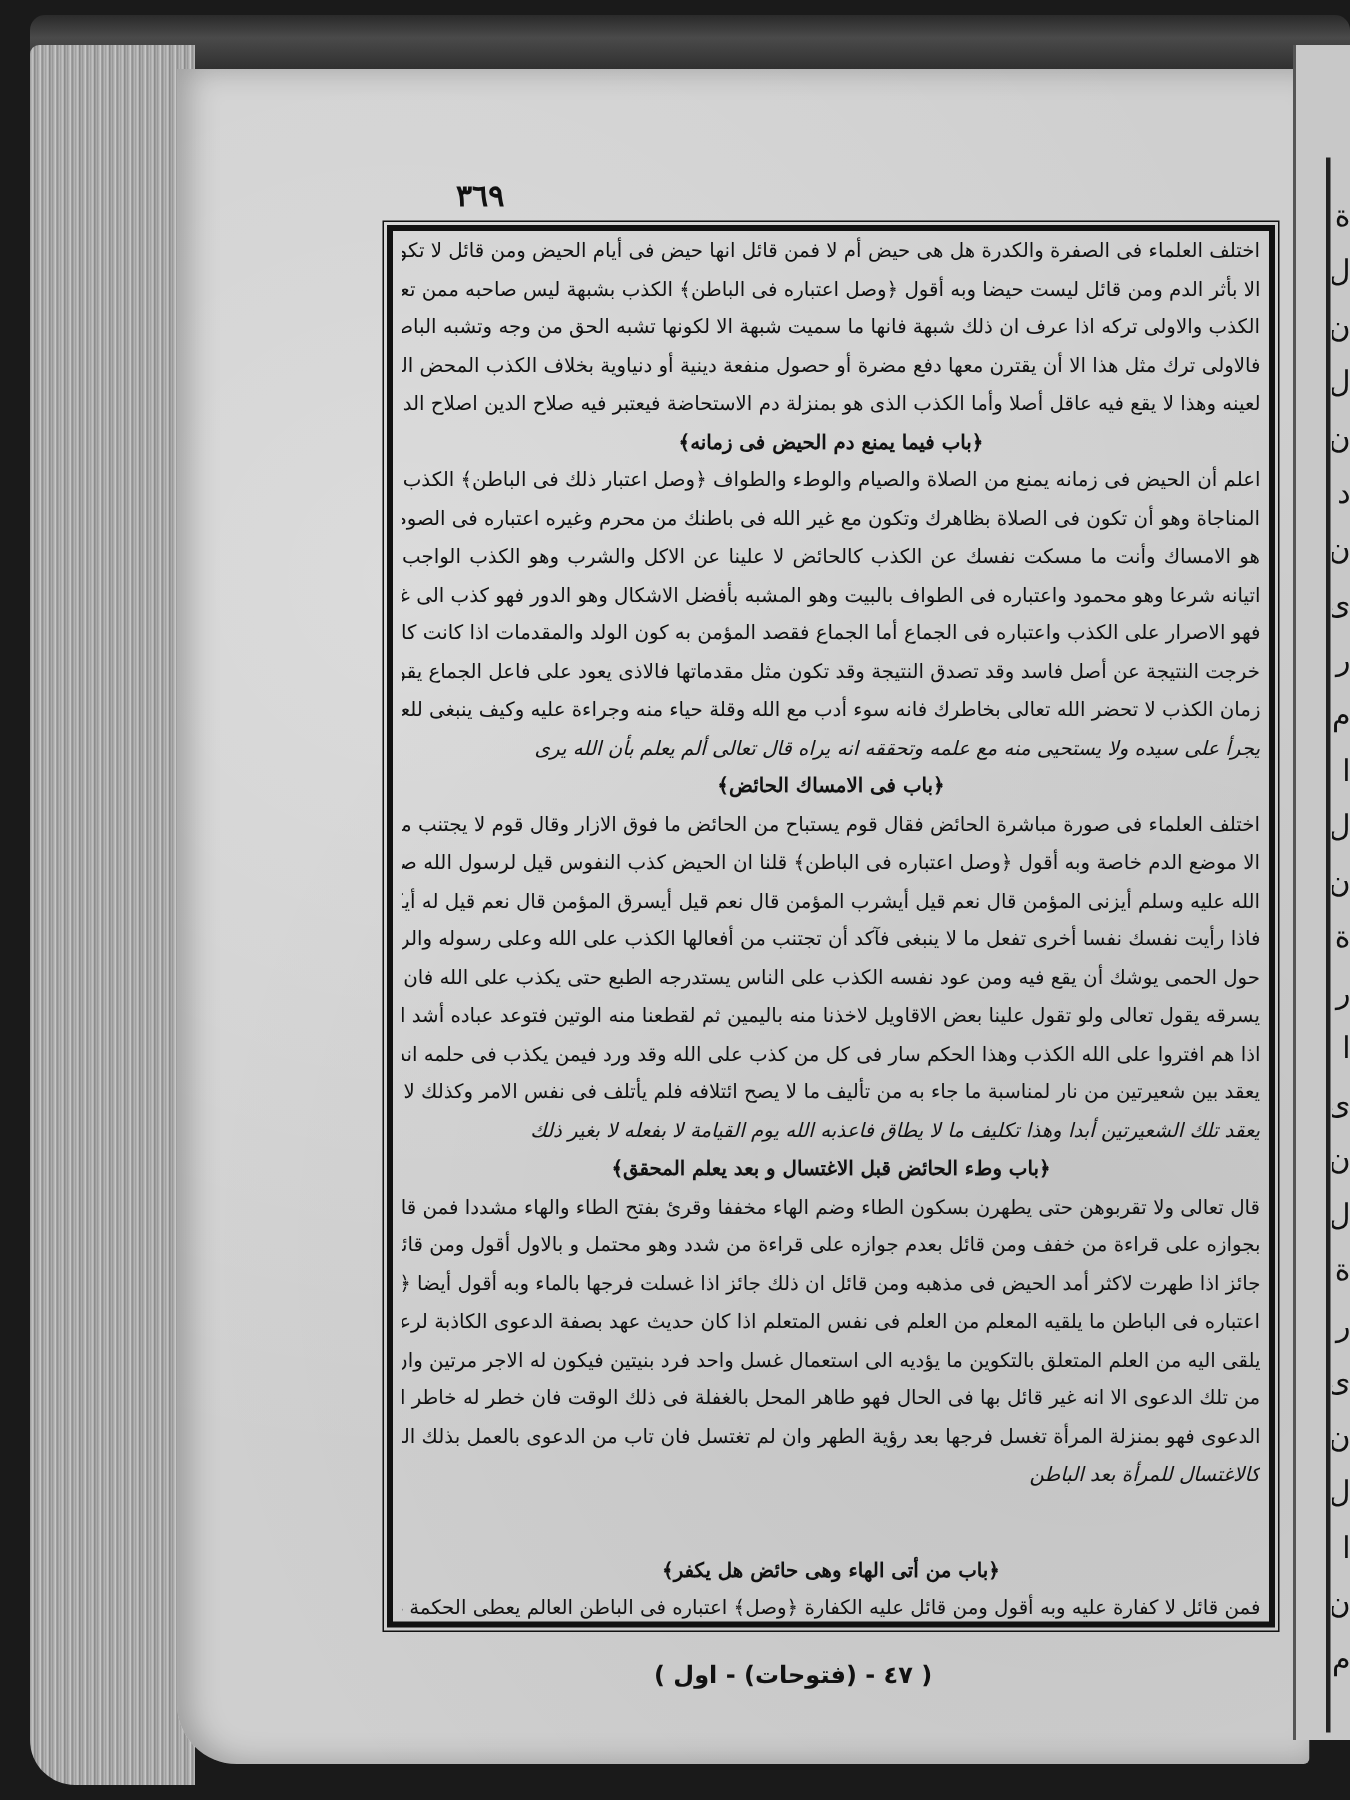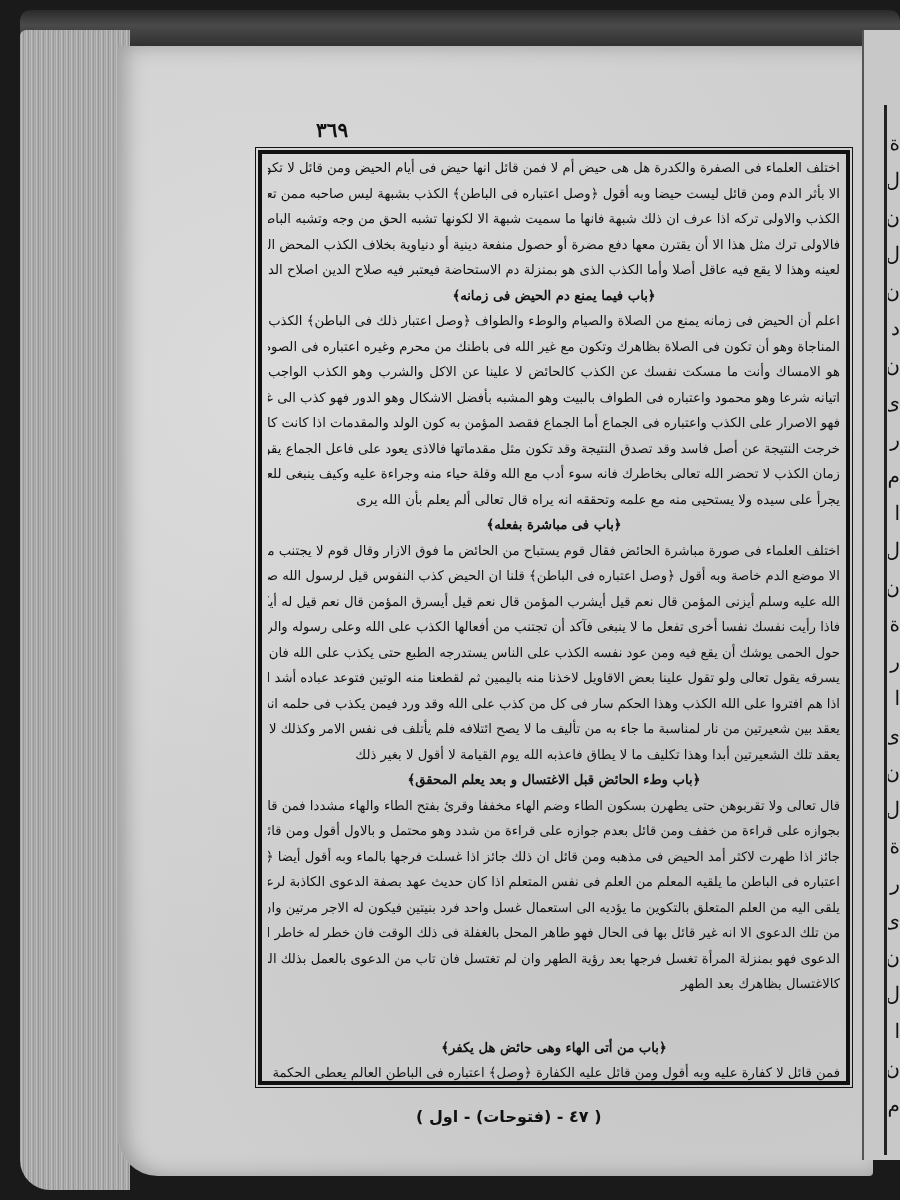--- a/index.html
+++ b/index.html
@@ -37,21 +37,21 @@
   .facing-frame {
     position: absolute; left: 884px; top: 105px; width: 6px; height: 1050px;
     border-left: 3px solid #222;
   }
   .facing-text {
     position: absolute; left: 888px; top: 125px; width: 12px; height: 1000px;
     overflow: hidden; direction: rtl;
     font-family: "DejaVu Serif", serif; font-size: 20px; line-height: 37px; color: #111;
   }
   .page-number {
-    position: absolute; left: 316px; top: 118px;
+    position: absolute; left: 304px; top: 118px;
     font-family: "DejaVu Serif", serif; font-size: 20px; font-weight: bold; color: #111;
   }
   .frame {
     position: absolute; left: 258px; top: 150px; width: 592px; height: 935px;
     border: 4px solid #111;
     outline: 1px solid #111;
     outline-offset: 2px;
     box-sizing: border-box;
   }
   .text-body {
@@ -61,28 +61,28 @@
     font-size: 13.2px;
     line-height: 25.5px;
     color: #111;
     text-align: justify;
     text-align-last: right;
   }
   .line {
     white-space: nowrap; overflow: hidden; height: 25.5px;
     text-align: justify; text-align-last: justify;
   }
-  .line.last { text-align-last: right; }
+  .line.last { text-align-last: right; font-style: italic; }
   .heading {
     text-align: right; text-align-last: center;
     font-weight: bold; height: 25.5px;
   }
   .spacer { height: 38px; }
   .footer {
-    position: absolute; left: 416px; top: 1107px;
+    position: absolute; left: 436px; top: 1107px;
     direction: rtl;
     font-family: "DejaVu Sans", sans-serif; font-weight: bold; font-size: 16px; color: #111;
   }
 </style>
 </head>
 <body>
 
 <div class="book-cover-top"></div>
 <div class="page-stack"></div>
 <div class="page"></div>
@@ -138,42 +138,42 @@
     <div class="line">المناجاة وهو أن تكون فى الصلاة بظاهرك وتكون مع غير الله فى باطنك من محرم وغيره اعتباره فى الصوم فالصوم</div>
     <div class="line">هو الامساك وأنت ما مسكت نفسك عن الكذب كالحائض لا علينا عن الاكل والشرب وهو الكذب الواجب</div>
     <div class="line">اتيانه شرعا وهو محمود واعتباره فى الطواف بالبيت وهو المشبه بأفضل الاشكال وهو الدور فهو كذب الى غير نهاية</div>
     <div class="line">فهو الاصرار على الكذب واعتباره فى الجماع أما الجماع فقصد المؤمن به كون الولد والمقدمات اذا كانت كاذبة</div>
     <div class="line">خرجت النتيجة عن أصل فاسد وقد تصدق النتيجة وقد تكون مثل مقدماتها فالاذى يعود على فاعل الجماع يقول فى</div>
     <div class="line">زمان الكذب لا تحضر الله تعالى بخاطرك فانه سوء أدب مع الله وقلة حياء منه وجراءة عليه وكيف ينبغى للعبد أن</div>
     <div class="line last">يجرأ على سيده ولا يستحيى منه مع علمه وتحققه انه يراه قال تعالى ألم يعلم بأن الله يرى</div>
   </div>
 
   <div>
-    <div class="heading">﴿باب فى مباشرة بفعله﴾</div>
+    <div class="heading">﴿باب فى الامساك الحائض﴾</div>
     <div class="line">اختلف العلماء فى صورة مباشرة الحائض فقال قوم يستباح من الحائض ما فوق الازار وقال قوم لا يجتنب من الحائض</div>
     <div class="line">الا موضع الدم خاصة وبه أقول ﴿وصل اعتباره فى الباطن﴾ قلنا ان الحيض كذب النفوس قيل لرسول الله صلى</div>
     <div class="line">الله عليه وسلم أيزنى المؤمن قال نعم قيل أيشرب المؤمن قال نعم قيل أيسرق المؤمن قال نعم قيل له أيكذب المؤمن قال لا</div>
     <div class="line">فاذا رأيت نفسك نفسا أخرى تفعل ما لا ينبغى فآكد أن تجتنب من أفعالها الكذب على الله وعلى رسوله والراتع</div>
     <div class="line">حول الحمى يوشك أن يقع فيه ومن عود نفسه الكذب على الناس يستدرجه الطبع حتى يكذب على الله فان الطبع</div>
     <div class="line">يسرقه يقول تعالى ولو تقول علينا بعض الاقاويل لاخذنا منه باليمين ثم لقطعنا منه الوتين فتوعد عباده أشد الوعيد</div>
     <div class="line">اذا هم افتروا على الله الكذب وهذا الحكم سار فى كل من كذب على الله وقد ورد فيمن يكذب فى حلمه انه يكلف أن</div>
     <div class="line">يعقد بين شعيرتين من نار لمناسبة ما جاء به من تأليف ما لا يصح ائتلافه فلم يأتلف فى نفس الامر وكذلك لا يقدر أن</div>
-    <div class="line last">يعقد تلك الشعيرتين أبدا وهذا تكليف ما لا يطاق فاعذبه الله يوم القيامة لا أقول لا بغير ذلك</div>
+    <div class="line last">يعقد تلك الشعيرتين أبدا وهذا تكليف ما لا يطاق فاعذبه الله يوم القيامة لا بفعله لا بغير ذلك</div>
   </div>
 
   <div>
     <div class="heading">﴿باب وطء الحائض قبل الاغتسال و بعد يعلم المحقق﴾</div>
     <div class="line">قال تعالى ولا تقربوهن حتى يطهرن بسكون الطاء وضم الهاء مخففا وقرئ بفتح الطاء والهاء مشددا فمن قائل</div>
     <div class="line">بجوازه على قراءة من خفف ومن قائل بعدم جوازه على قراءة من شدد وهو محتمل و بالاول أقول ومن قائل ان ذلك</div>
     <div class="line">جائز اذا طهرت لاكثر أمد الحيض فى مذهبه ومن قائل ان ذلك جائز اذا غسلت فرجها بالماء وبه أقول أيضا ﴿وصل﴾</div>
     <div class="line">اعتباره فى الباطن ما يلقيه المعلم من العلم فى نفس المتعلم اذا كان حديث عهد بصفة الدعوى الكاذبة لرعونة نفسه فله أن</div>
     <div class="line">يلقى اليه من العلم المتعلق بالتكوين ما يؤديه الى استعمال غسل واحد فرد بنيتين فيكون له الاجر مرتين وان لم يتب</div>
     <div class="line">من تلك الدعوى الا انه غير قائل بها فى الحال فهو طاهر المحل بالغفلة فى ذلك الوقت فان خطر له خاطر الرجوع عن تلك</div>
     <div class="line">الدعوى فهو بمنزلة المرأة تغسل فرجها بعد رؤية الطهر وان لم تغتسل فان تاب من الدعوى بالعمل بذلك الخاطر كان</div>
-    <div class="line last">كالاغتسال بظاهرك بعد الطهر</div>
+    <div class="line last">كالاغتسال للمرأة بعد الباطن</div>
   </div>
   <div class="spacer"></div>
 
   <div>
     <div class="heading">﴿باب من أتى الهاء وهى حائض هل يكفر﴾</div>
     <div class="line">فمن قائل لا كفارة عليه وبه أقول ومن قائل عليه الكفارة ﴿وصل﴾ اعتباره فى الباطن العالم يعطى الحكمة غير</div>
   </div>
 </div>
 
 <div class="footer">( ٤٧ - (فتوحات) - اول )</div>

